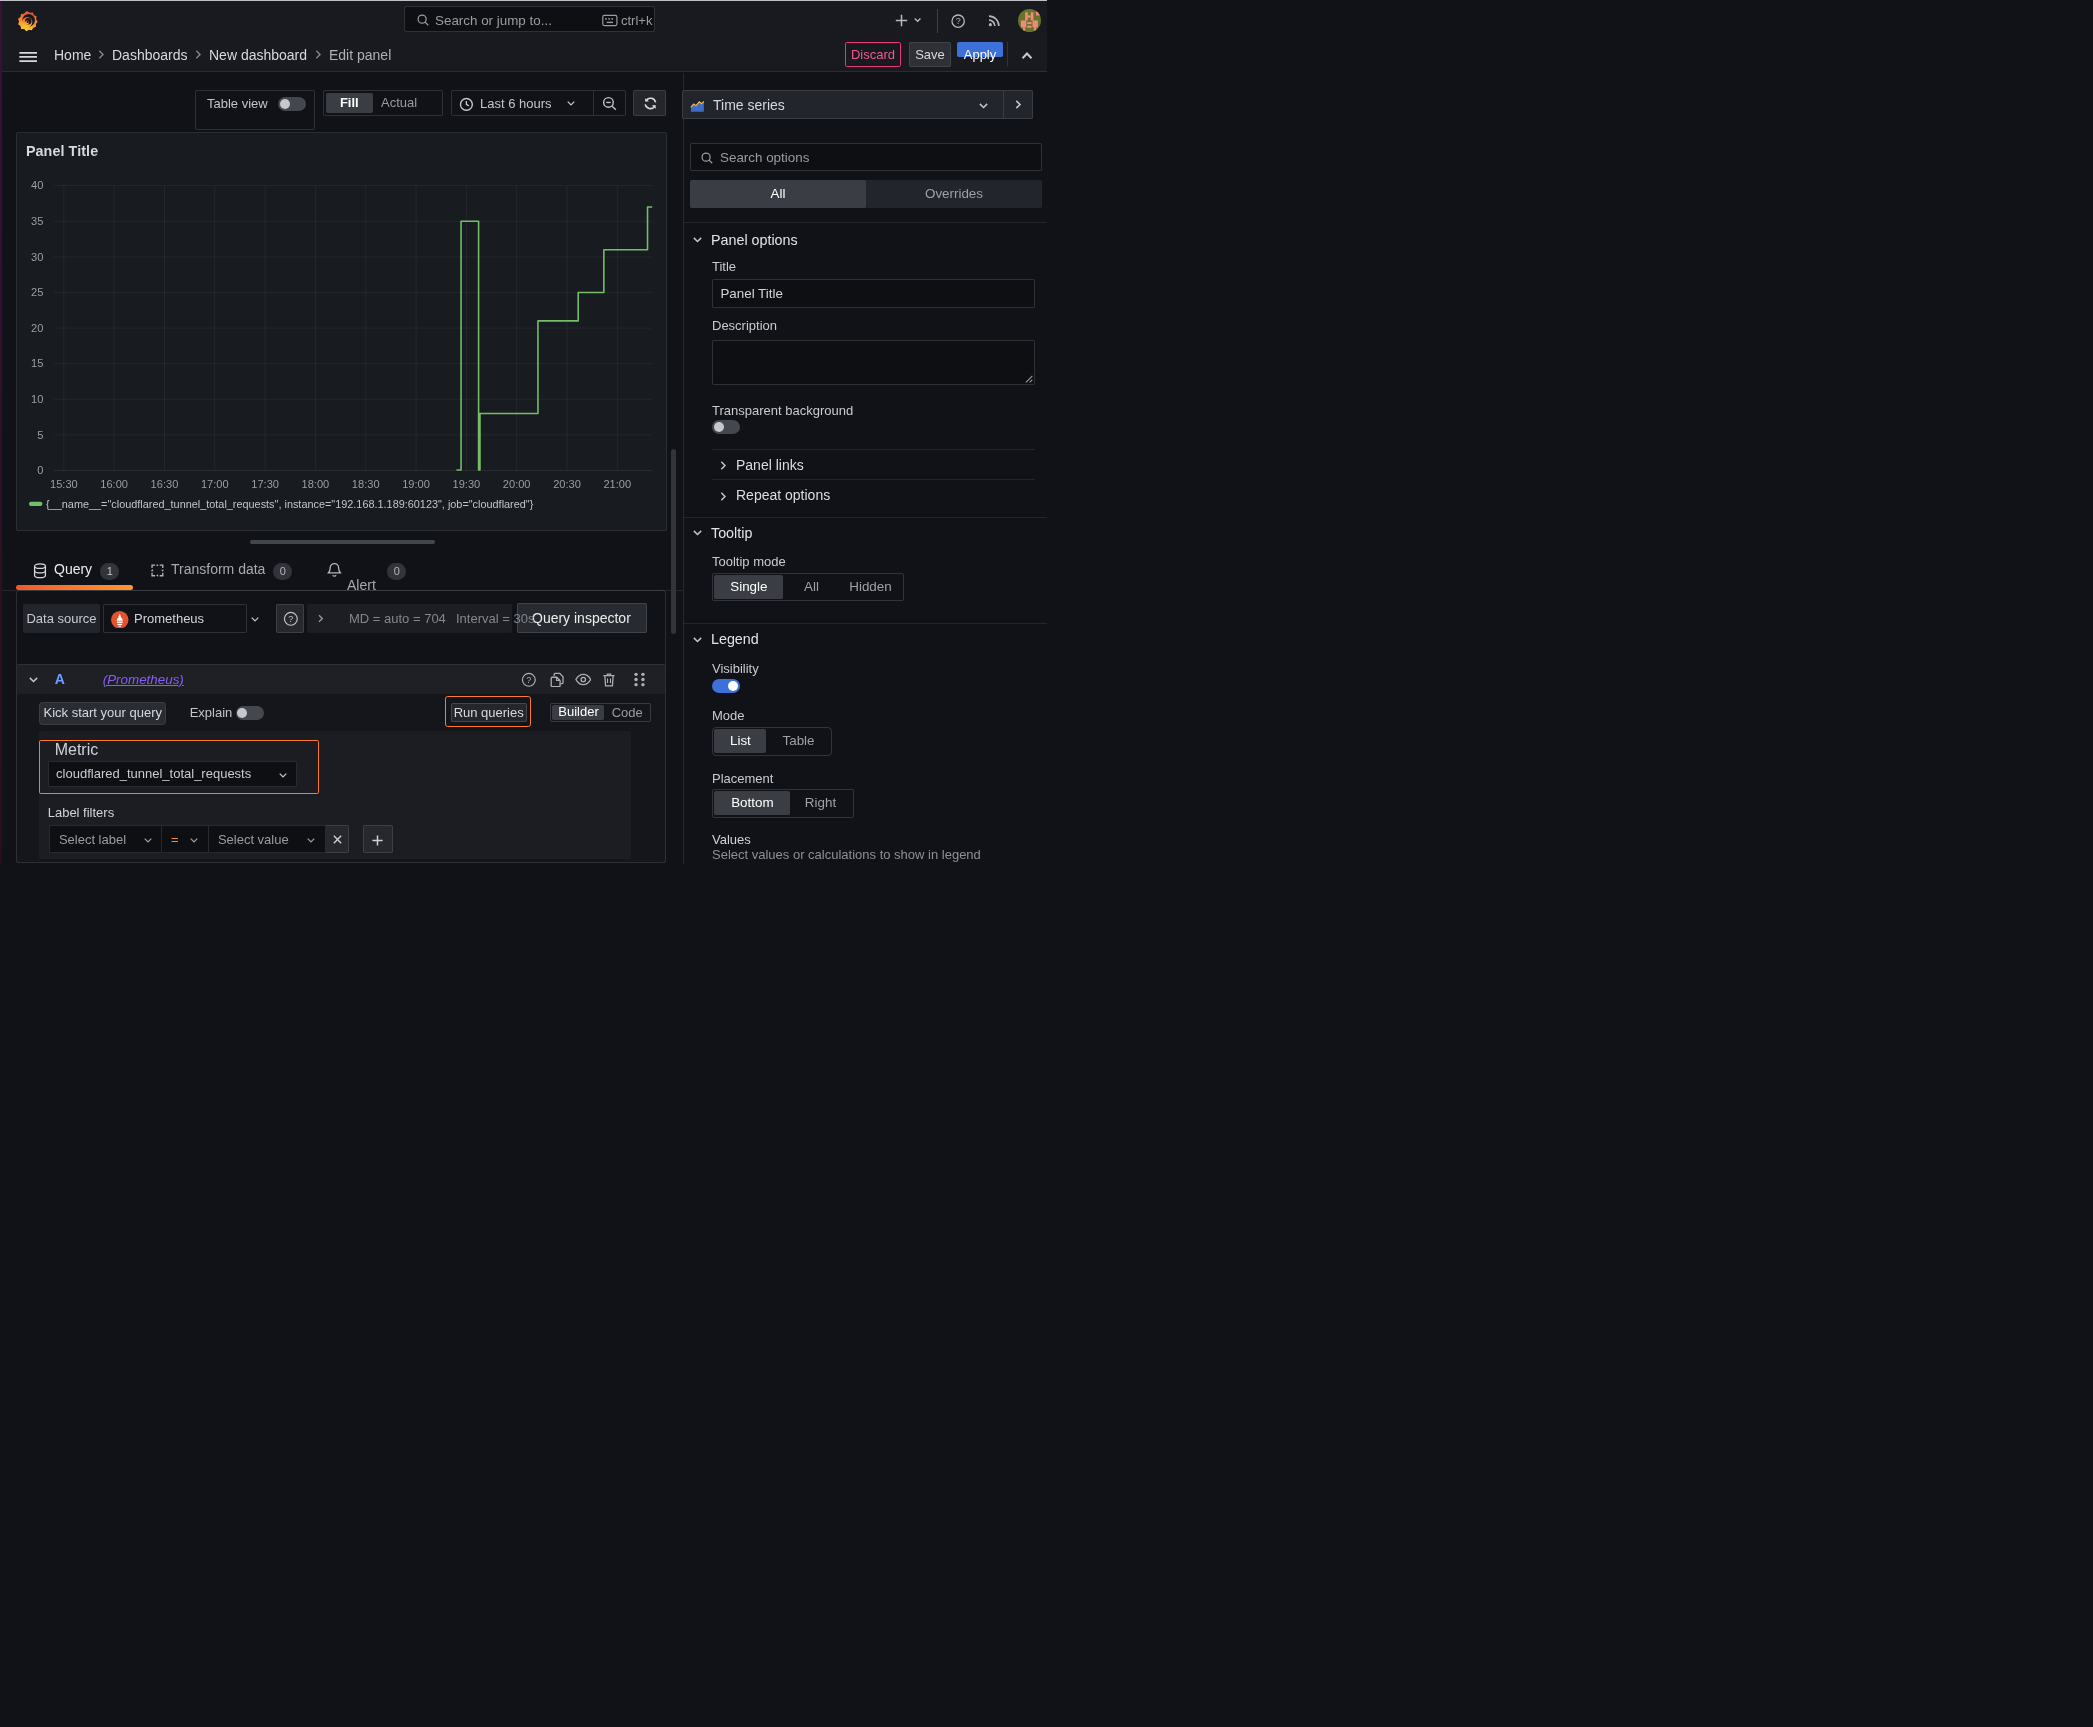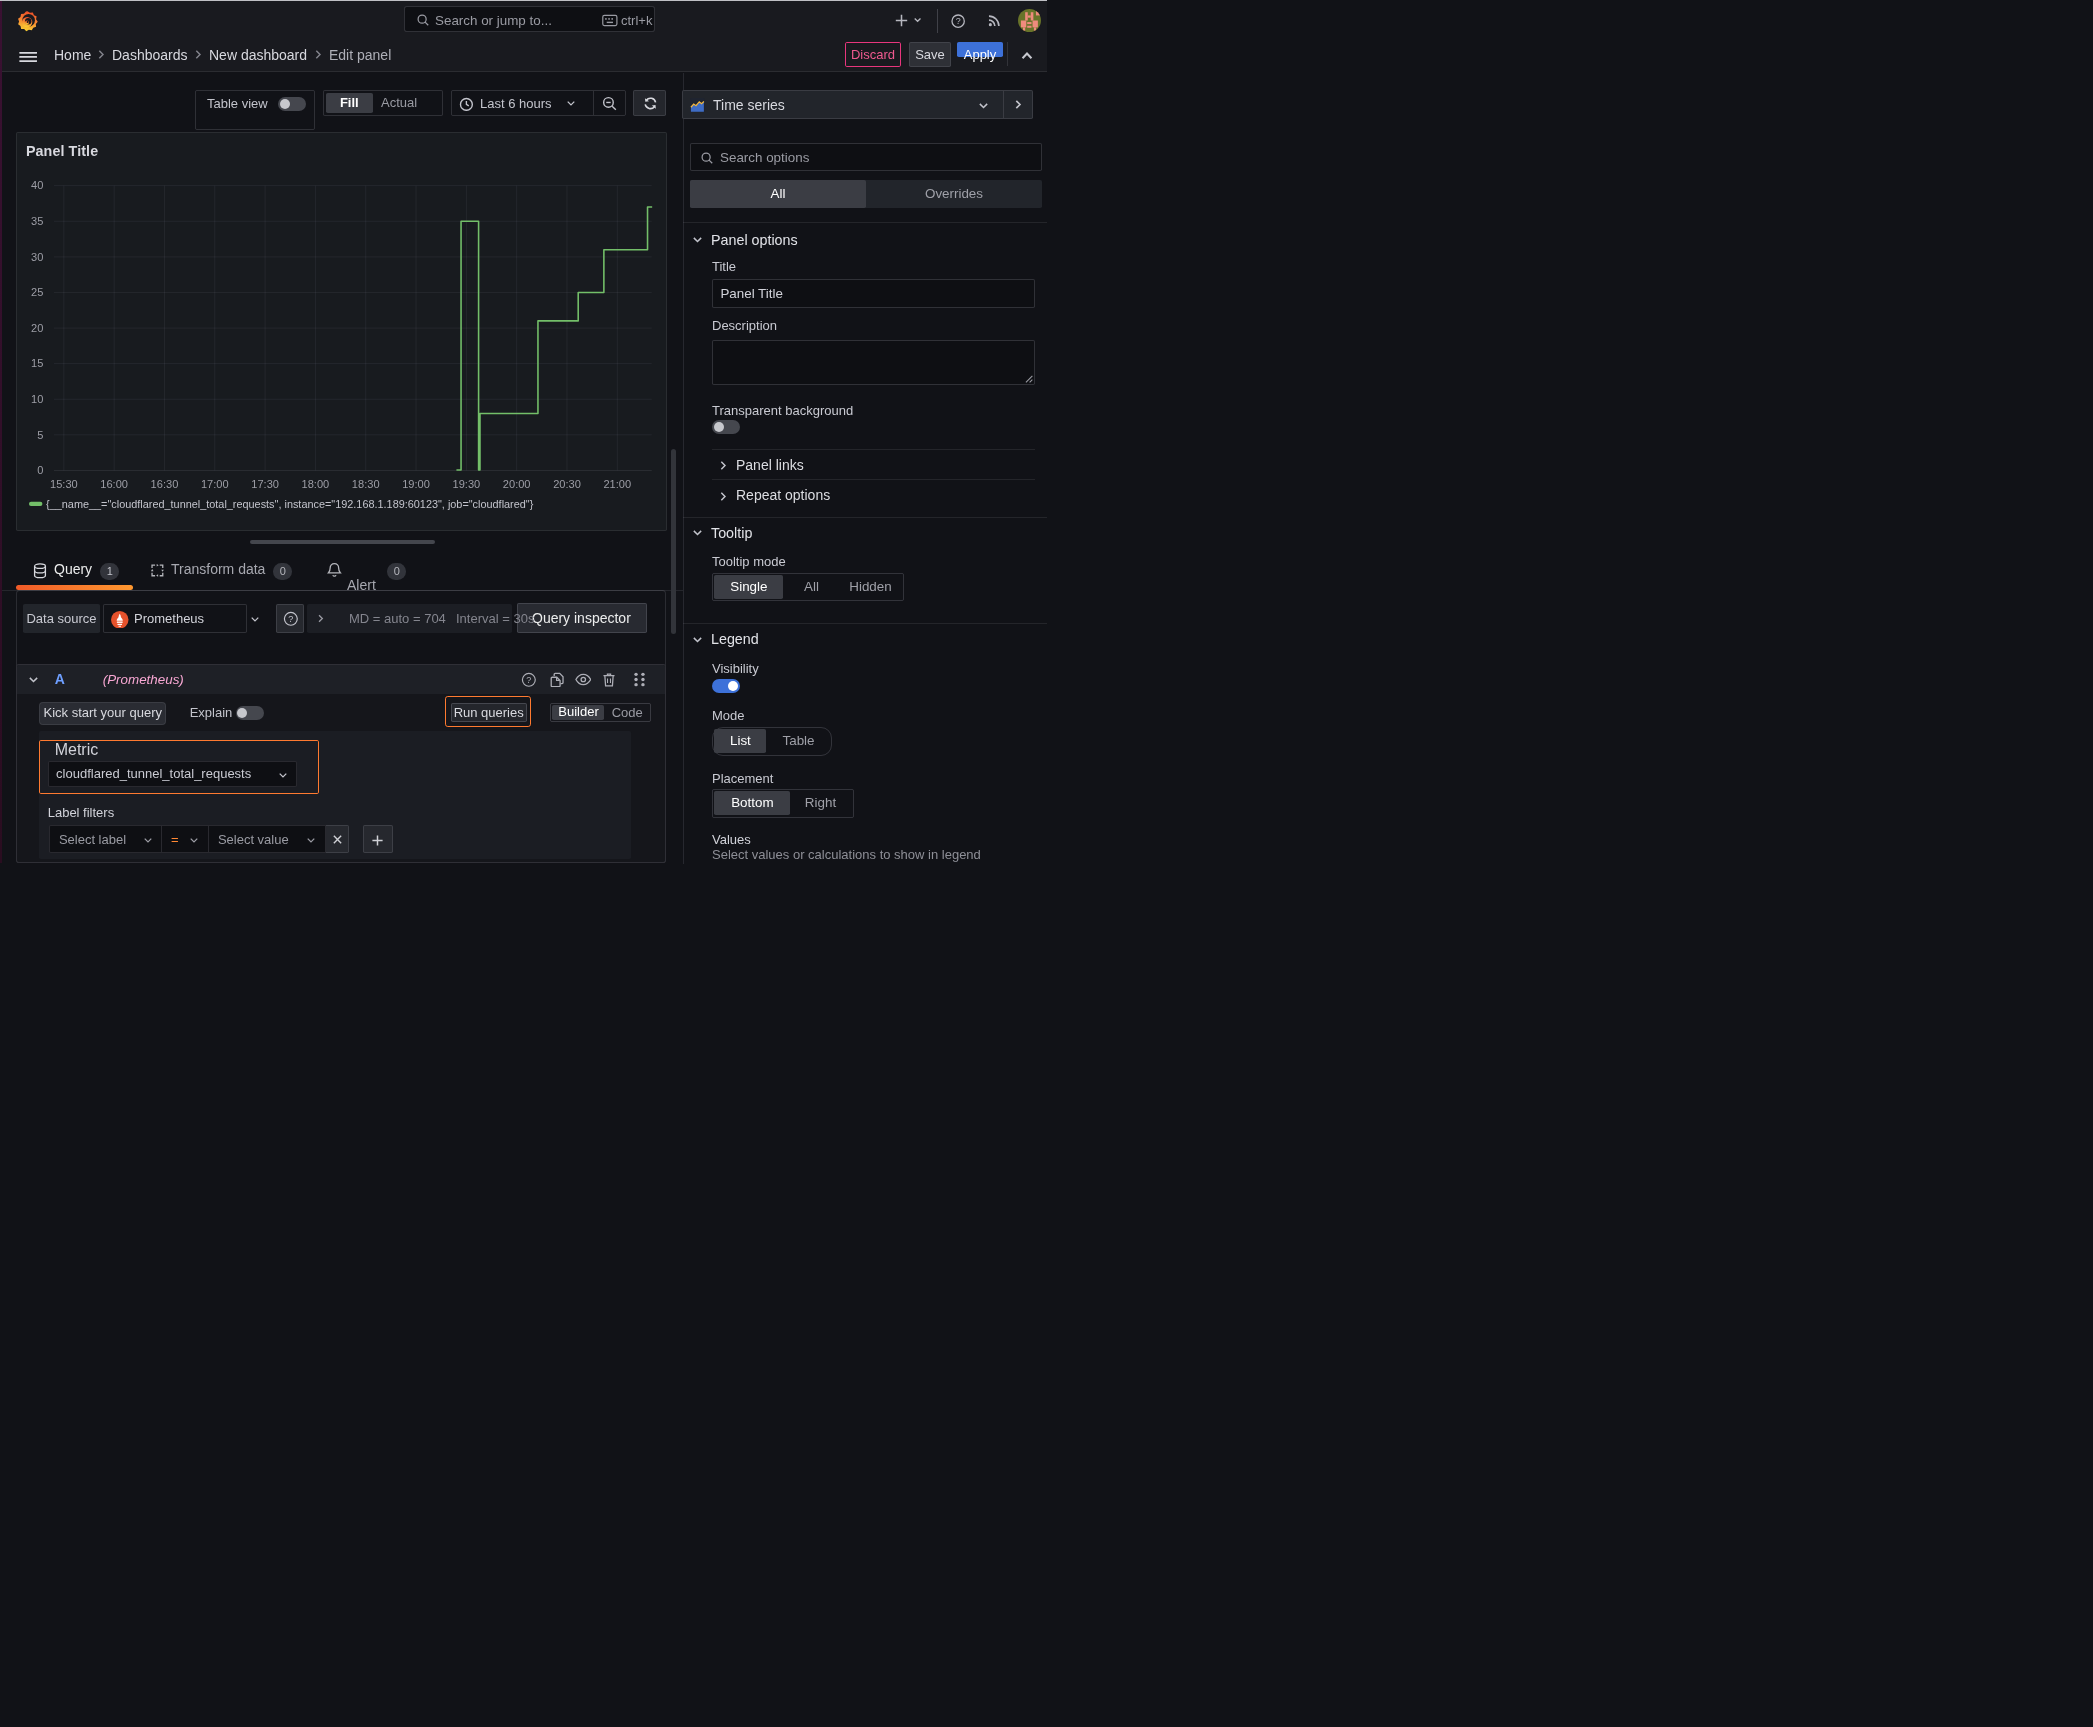--- a/index.html
+++ b/index.html
@@ -286,21 +286,21 @@
     <div class="abs" style="left:456px;top:611px;font-size:13px;color:#84858e;z-index:5;">Interval = 30s</div>
   </div>
 
   <div class="abs" id="qcard" style="left:15.7px;top:664px;width:650px;height:199px;background:#15161b;border:0.9px solid rgba(204,204,220,.14);border-radius:2.8px;overflow:hidden;">
 
     <div class="abs" style="left:0;top:0;width:649px;height:29px;background:#1e2026;">
       <svg class="abs" style="left:11px;top:11px" width="11" height="8.3" viewBox="0 0 12 9">
           <path d="M2 2l4 4 4-4" fill="none" stroke="#c3c4cc" stroke-width="1.6"></path>
         </svg>
       <div class="abs" style="left:38px;top:5.5px;font-size:14px;font-weight:bold;color:#6e9fff;">A</div>
-      <div class="abs" style="left:86px;top:6.5px;font-size:13.4px;font-style:italic;color:#f9a8d4;">(Prometheus)</div>
+      <div class="abs" style="left:86px;top:6.5px;font-size:13.4px;font-style:italic;color:#8b5cf6;text-decoration:underline;">(Prometheus)</div>
       <svg class="abs" style="left:504px;top:7px" width="15.7" height="15.7" viewBox="0 0 20 20">
           <circle cx="10" cy="10" r="8.2" fill="none" stroke="#adaeb6" stroke-width="1.5"></circle>
           <text x="10" y="14.2" font-size="11.5" fill="#adaeb6" text-anchor="middle" font-family="Liberation Sans">?</text>
         </svg>
       <svg class="abs" style="left:533px;top:6.5px" width="14.8" height="15.7" viewBox="0 0 16 17">
           <path d="M4.5 4.2V2.6a1.1 1.1 0 0 1 1.1-1.1h4.9l3.6 3.6v6.3a1.1 1.1 0 0 1-1.1 1.1h-1.6" fill="none" stroke="#adaeb6" stroke-width="1.4"></path>
           <path d="M1.3 6.8a1.1 1.1 0 0 1 1.1-1.1h4.9l3.6 3.6v5.5a1.1 1.1 0 0 1-1.1 1.1H2.4a1.1 1.1 0 0 1-1.1-1.1z" fill="none" stroke="#adaeb6" stroke-width="1.4"></path>
           <path d="M7.1 5.9v3.2h3.5" fill="none" stroke="#adaeb6" stroke-width="1.2"></path>
         </svg>
       <svg class="abs" style="left:558px;top:8.3px" width="16.6" height="13" viewBox="0 0 18 14">
@@ -457,21 +457,21 @@
 
     <svg class="abs" style="left:692px;top:636px" width="11" height="8.3" viewBox="0 0 12 9">
         <path d="M2 2l4 4 4-4" fill="none" stroke="#c3c4cc" stroke-width="1.6"></path>
       </svg>
     <div class="abs" style="left:711px;top:631px;font-size:14.3px;color:#e2e3e8;">Legend</div>
     <div class="abs" style="left:712px;top:661px;font-size:13px;color:#c9cad2;">Visibility</div>
     <div class="abs" style="left:712px;top:679px;width:28px;height:14.3px;background:#3d71d9;border-radius:7.4px;">
       <div class="abs" style="left:15.7px;top:2px;width:10px;height:10px;background:#ffffff;border-radius:50%;"></div>
     </div>
     <div class="abs" style="left:712px;top:708px;font-size:13px;color:#c9cad2;">Mode</div>
-    <div class="abs" style="left:712px;top:727px;width:120px;height:29px;border:0.9px solid rgba(204,204,220,.18);border-radius:11px;">
+    <div class="abs" style="left:712px;top:727px;width:120px;height:29px;border:0.9px solid rgba(204,204,220,.18);border-radius:4px;">
       <div class="abs" style="left:1.4px;top:1.4px;width:52px;height:24px;background:#3b3d44;border-radius:1.8px;font-size:13.4px;color:#fff;text-align:center;line-height:24px;">List</div>
       <div class="abs" style="left:53px;top:1.4px;width:65px;height:24px;font-size:13.4px;color:#9fa0a8;text-align:center;line-height:24px;">Table</div>
     </div>
     <div class="abs" style="left:712px;top:771px;font-size:13px;color:#c9cad2;">Placement</div>
     <div class="abs" style="left:712px;top:789px;width:142px;height:29px;border:0.9px solid rgba(204,204,220,.18);border-radius:1.8px;">
       <div class="abs" style="left:1.4px;top:1.4px;width:76px;height:24px;background:#3b3d44;border-radius:1.8px;font-size:13.4px;color:#fff;text-align:center;line-height:24px;">Bottom</div>
       <div class="abs" style="left:77px;top:1.4px;width:61px;height:24px;font-size:13.4px;color:#9fa0a8;text-align:center;line-height:24px;">Right</div>
     </div>
     <div class="abs" style="left:712px;top:832px;font-size:13px;color:#d2d3da;">Values</div>
     <div class="abs" style="left:712px;top:847px;font-size:13px;color:#8e8f97;">Select values or calculations to show in legend</div>

